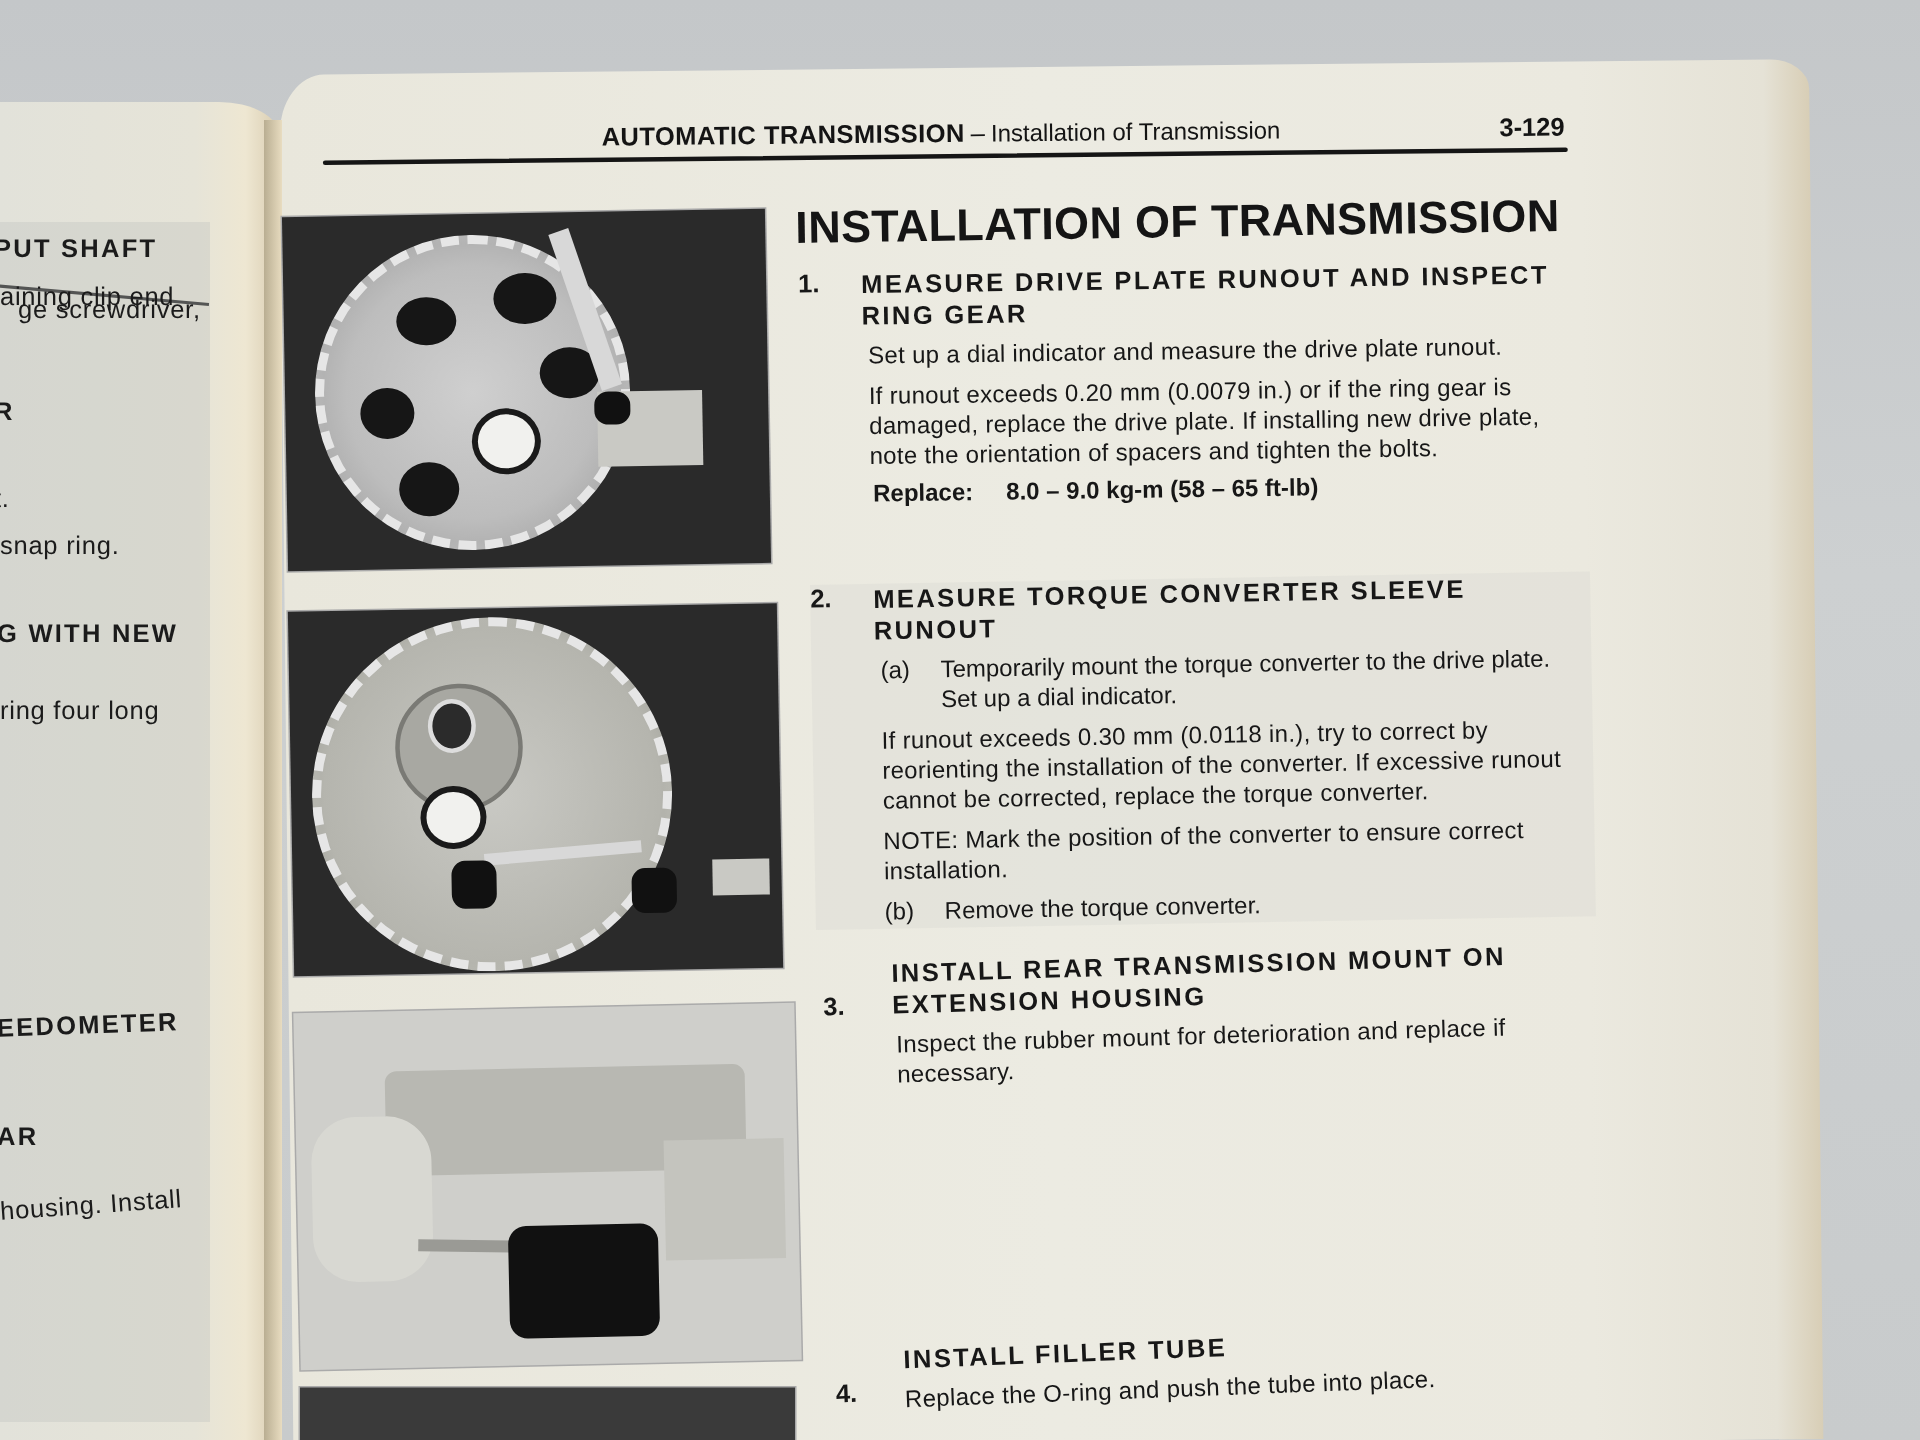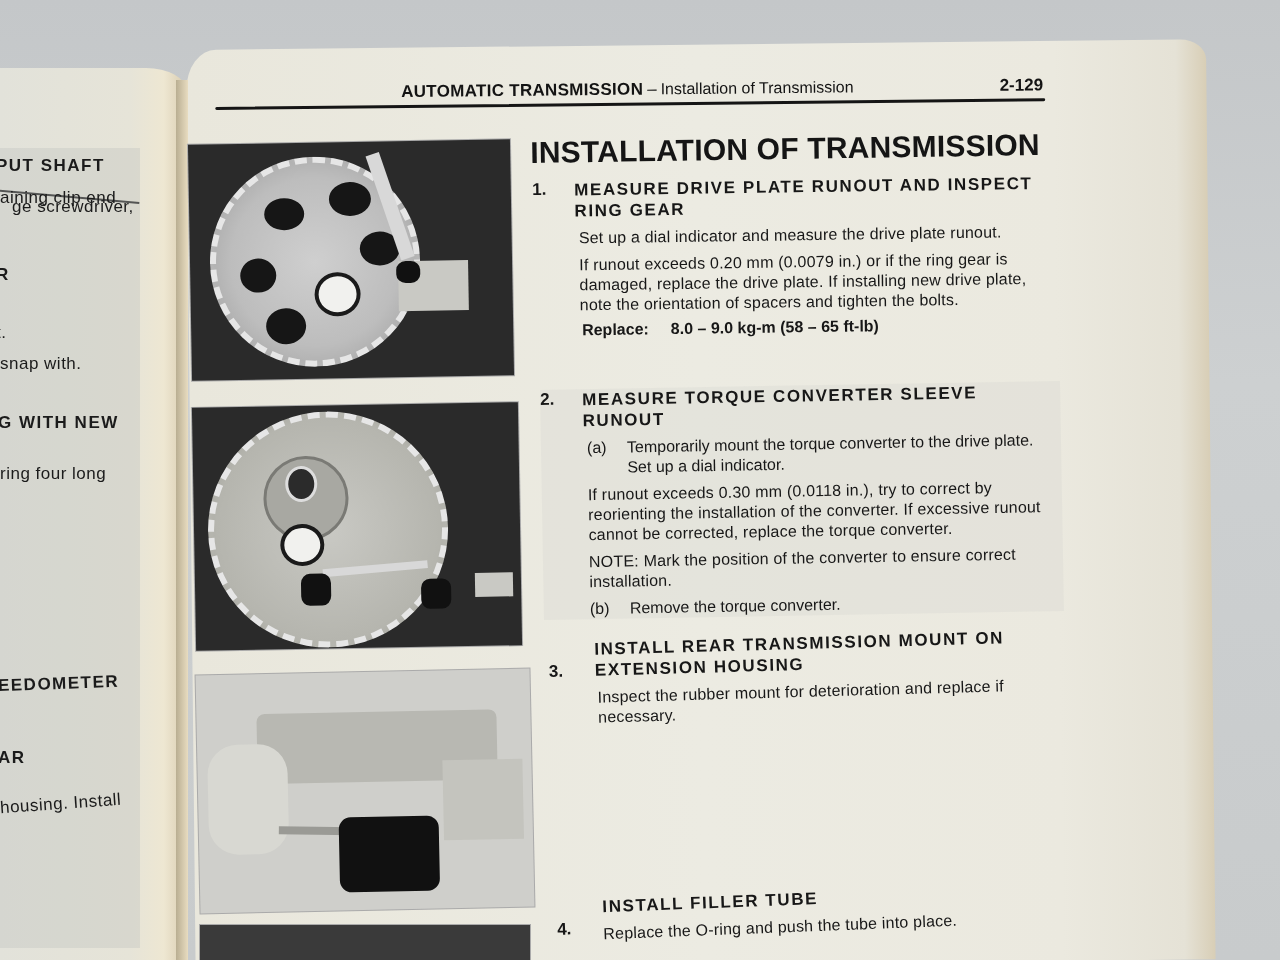--- a/index.html
+++ b/index.html
@@ -137,37 +137,37 @@
 <div class="surface"></div>
 
 <div class="left-page">
   <div class="rule"></div>
   <div class="shade"></div>
   <div class="left-line head" style="top:88px;left:-4px;">PUT SHAFT</div>
   <div class="left-line" style="top:129px;padding-left:12px;">ge screwdriver,</div>
   <div class="left-line" style="top:120px;">aining clip end</div>
   <div class="left-line head" style="top:197px;left:-4px;">R</div>
   <div class="left-line" style="top:255px;left:-4px;">t.</div>
-  <div class="left-line" style="top:286px;">snap with.</div>
+  <div class="left-line" style="top:286px;">snap ring.</div>
   <div class="left-line head" style="top:345px;left:-2px;">G WITH NEW</div>
   <div class="left-line" style="top:396px;"> ring four long</div>
   <div class="left-line head" style="top:606px;left:-2px;transform:rotate(-2deg);">EEDOMETER</div>
   <div class="left-line head" style="top:680px;left:-2px;">AR</div>
   <div class="left-line" style="top:726px;transform:rotate(-4deg);">housing. Install</div>
 </div>
 
 <div class="right-page"></div>
 <div class="gutter"></div>
 
 <div class="running-head">
   <div class="text">
     <span class="section">AUTOMATIC TRANSMISSION</span>
     <span class="dash">–</span>
     <span class="sub">Installation of Transmission</span>
-    <span class="pageno">2-129</span>
+    <span class="pageno">3-129</span>
   </div>
   <div class="rule-line"></div>
 </div>
 
 <div class="page-title">INSTALLATION OF TRANSMISSION</div>
 
 <div class="photo photo-1">
   <div class="gear" style="left:20px;top:14px;width:210px;height:210px;"></div>
   <div class="hole" style="left:75px;top:55px;width:40px;height:32px;"></div>
   <div class="hole" style="left:140px;top:40px;width:42px;height:34px;"></div>

